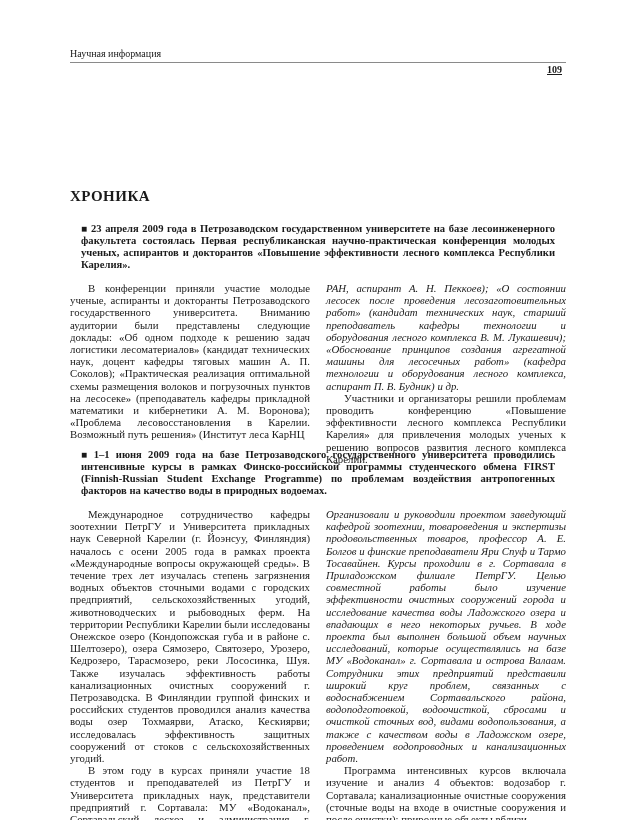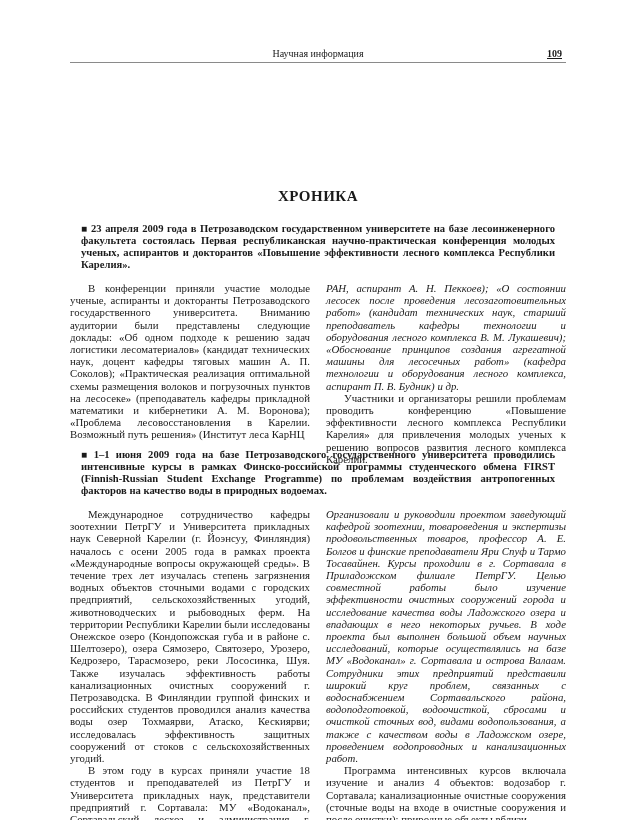--- a/index.html
+++ b/index.html
@@ -1,23 +1,23 @@
 <!DOCTYPE html>
 <html><head>
 <meta charset="utf-8">
 <style>
   html, body { margin: 0; padding: 0; background: #ffffff; }
   body { width: 634px; height: 820px; position: relative; overflow: hidden;
          font-family: "Liberation Serif", "DejaVu Serif", serif; color: #1a1a1a; }
   .page { position: absolute; left: 70px; top: 0; width: 496px; }
   .running-head { position: absolute; top: 48px; left: 0; width: 496px; height: 14px;
                   border-bottom: 1px solid #8a8a8a; font-size: 10px; }
-  .running-head .rh-title { position: absolute; left: 0; right: 0; text-align: center; top: 0; }
-  .running-head .rh-page { position: absolute; right: 4px; top: 0; font-weight: bold; text-decoration: underline; }
-  .section-title { position: absolute; top: 188px; left: 0; width: 496px; text-align: center;
+  .running-head .rh-title { position: absolute; left: 0; right: 0; text-align: left; top: 0; }
+  .running-head .rh-page { position: absolute; right: 4px; top: 16px; font-weight: bold; text-decoration: underline; }
+  .section-title { position: absolute; top: 188px; left: 0; width: 496px; 
                    font-weight: bold; font-size: 15px; letter-spacing: 0.5px; }
   .lead { font-weight: bold; font-size: 10.6px; line-height: 12px; text-align: justify;
           text-align-last: left; margin: 11px; }
   .lead .bullet { font-size: 10px; margin-right: 3px; }
   .cols { display: flex; justify-content: space-between; }
   .col { width: 240px; font-size: 10.8px; line-height: 12.2px; text-align: justify; }
   .col p { margin: 0; text-indent: 18px; }
   .col p.cont { text-indent: 0; font-style: italic; }
   .block1 { position: absolute; top: 212px; left: 0; width: 496px; }
   .block2 { position: absolute; top: 438px; left: 0; width: 496px; }

